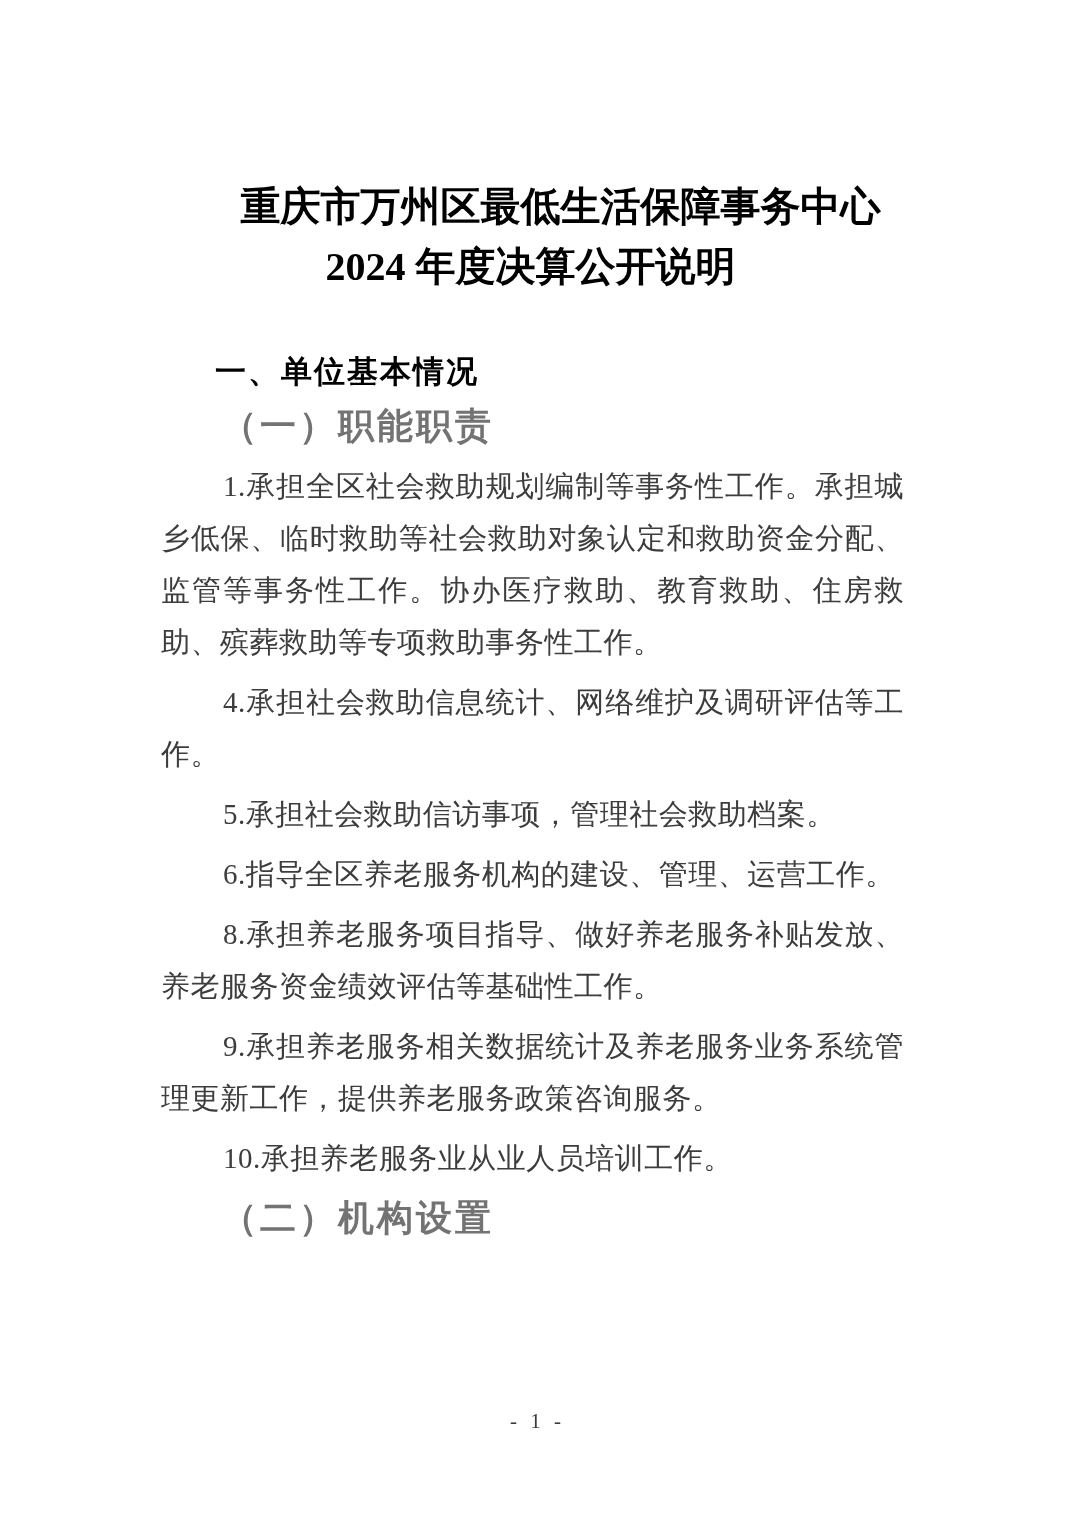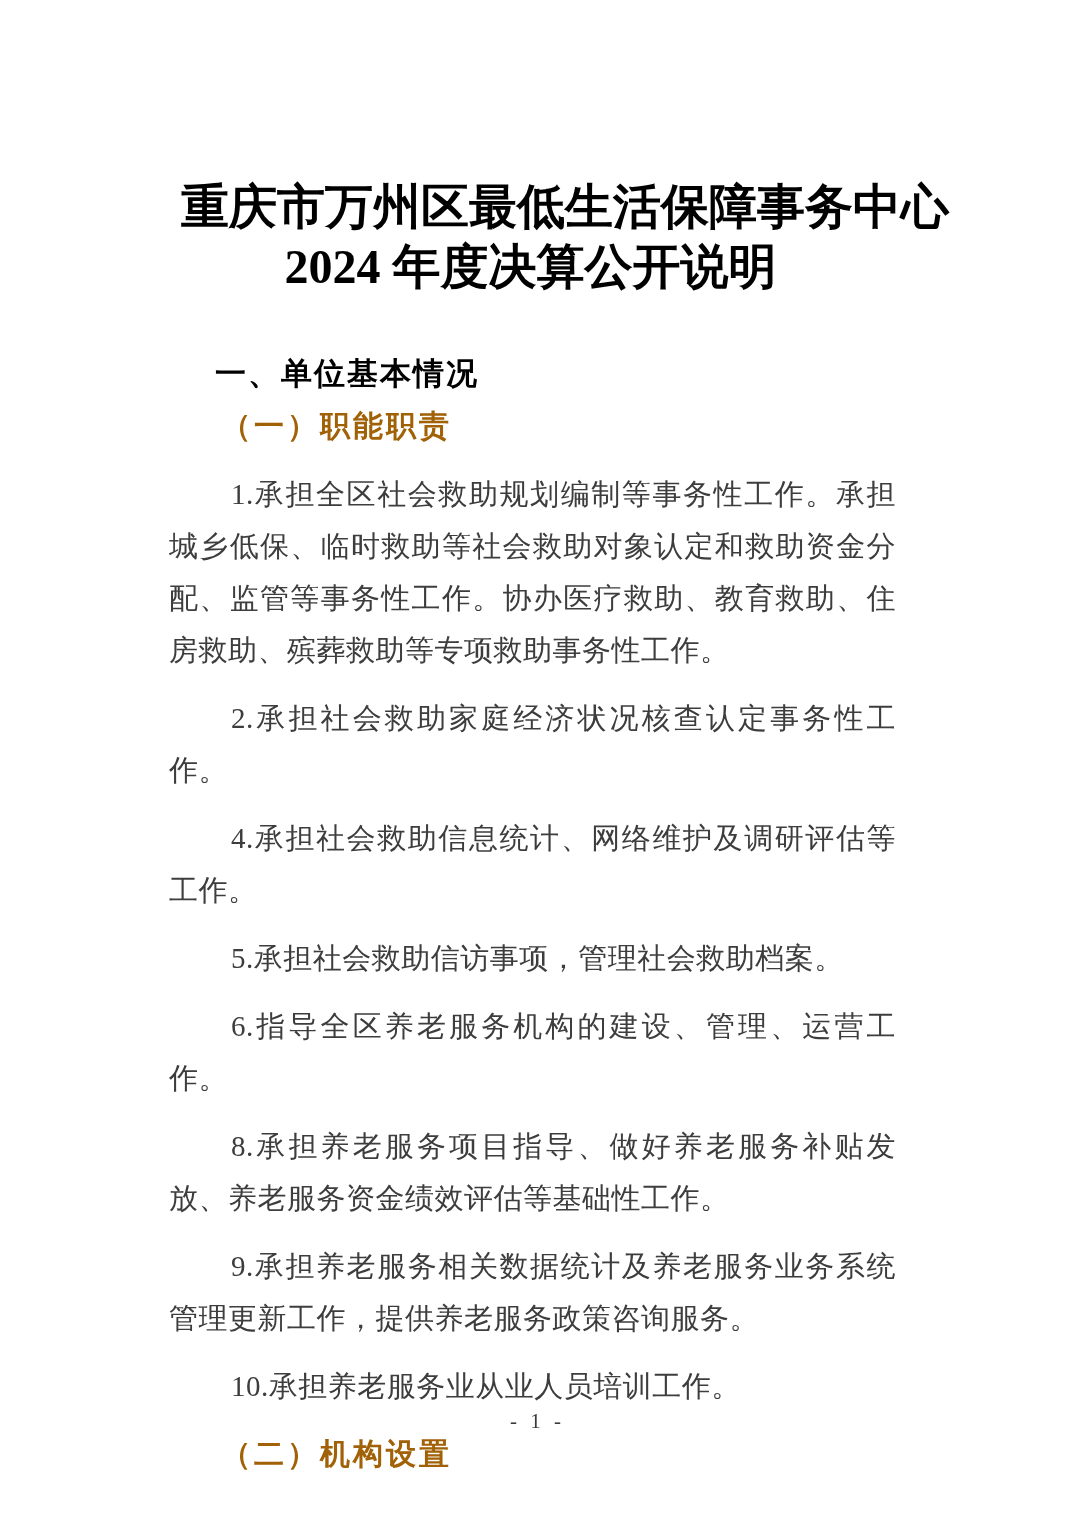--- a/index.html
+++ b/index.html
@@ -16,61 +16,61 @@
     font-family: "Liberation Serif", serif;
   }
   .content {
     position: absolute;
     left: 153px;
     top: 0;
     width: 759px;
   }
   .doc-title {
     margin: 177px 0 0 0;
-    font-size: 48px;
+    font-size: 40px;
     line-height: 60px;
     font-weight: bold;
     color: #000000;
     text-align: center;
     font-family: "Liberation Serif", serif;
   }
   .doc-title .t-line1 {
     display: block;
     position: relative;
     left: 28px;
     white-space: nowrap;
   }
   .doc-title .t-line2 {
     display: block;
     position: relative;
     left: -2px;
     white-space: nowrap;
   }
   .h-section {
     margin: 51px 0 0 0;
-    font-family: Liberation Sans, sans-serif;
+    font-family: Liberation Mono, monospace;
     font-size: 31px;
     line-height: 52px;
     font-weight: bold;
     color: #000000;
     text-indent: 62px;
     letter-spacing: 2px;
   }
   .h-sub {
     margin: 0;
     font-family: "Liberation Serif", serif;
-    font-size: 30px;
+    font-size: 36px;
     line-height: 52px;
     font-weight: bold;
-    color: #a16207;
+    color: #737373;
     text-indent: 68px;
     letter-spacing: 3px;
   }
   p.body-para {
-    margin: 16px;
+    margin: 8px;
     font-size: 29px;
     line-height: 52px;
     color: #3d3d3d;
     text-indent: 62px;
     text-align: justify;
     text-justify: inter-character;
     letter-spacing: 0.5px;
   }
   .footer {
     position: absolute;
@@ -95,21 +95,20 @@
       <span class="t-line1">重庆市万州区最低生活保障事务中心</span>
       <span class="t-line2">2024 年度决算公开说明</span>
     </h1>
 
     <h2 class="h-section">一、单位基本情况</h2>
 
     <h3 class="h-sub">（一）职能职责</h3>
 
     <div>
       <p class="body-para">1.承担全区社会救助规划编制等事务性工作。承担城乡低保、临时救助等社会救助对象认定和救助资金分配、监管等事务性工作。协办医疗救助、教育救助、住房救助、殡葬救助等专项救助事务性工作。</p>
-      <p class="body-para">2.承担社会救助家庭经济状况核查认定事务性工作。</p>
       <p class="body-para">4.承担社会救助信息统计、网络维护及调研评估等工作。</p>
       <p class="body-para">5.承担社会救助信访事项，管理社会救助档案。</p>
       <p class="body-para">6.指导全区养老服务机构的建设、管理、运营工作。</p>
       <p class="body-para">8.承担养老服务项目指导、做好养老服务补贴发放、养老服务资金绩效评估等基础性工作。</p>
       <p class="body-para">9.承担养老服务相关数据统计及养老服务业务系统管理更新工作，提供养老服务政策咨询服务。</p>
       <p class="body-para">10.承担养老服务业从业人员培训工作。</p>
     </div>
 
     <h3 class="h-sub">（二）机构设置</h3>
 

